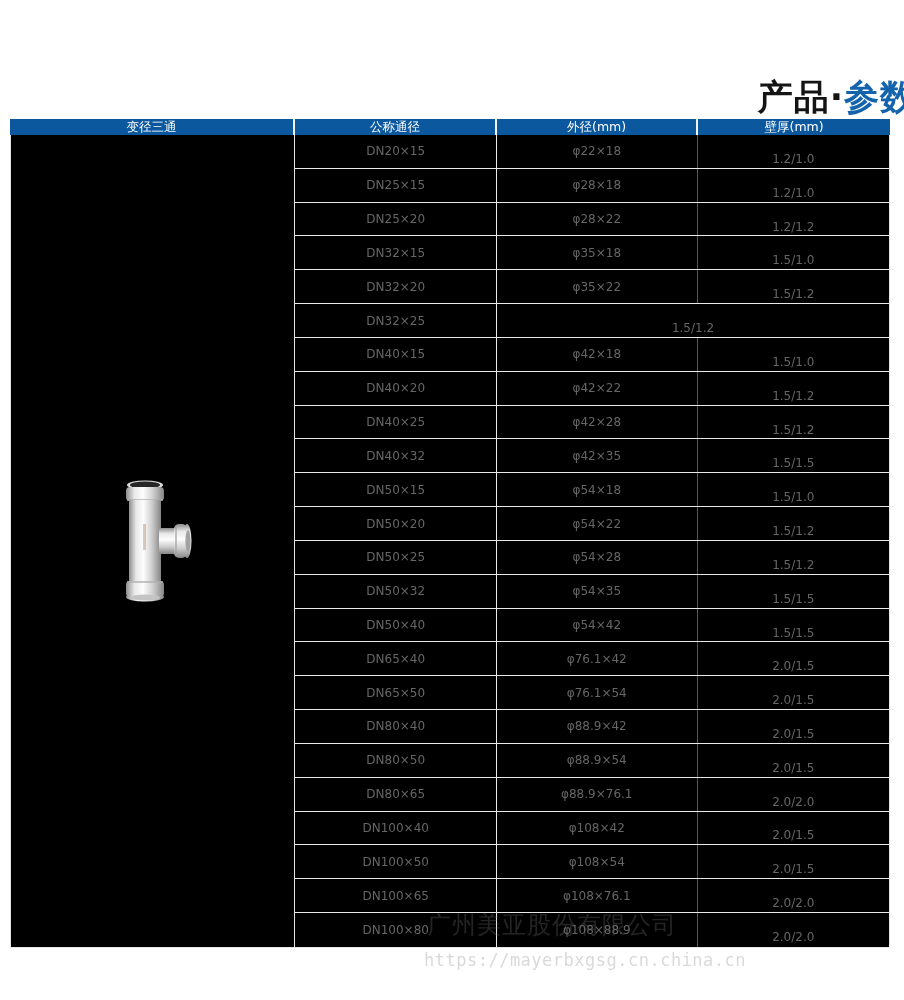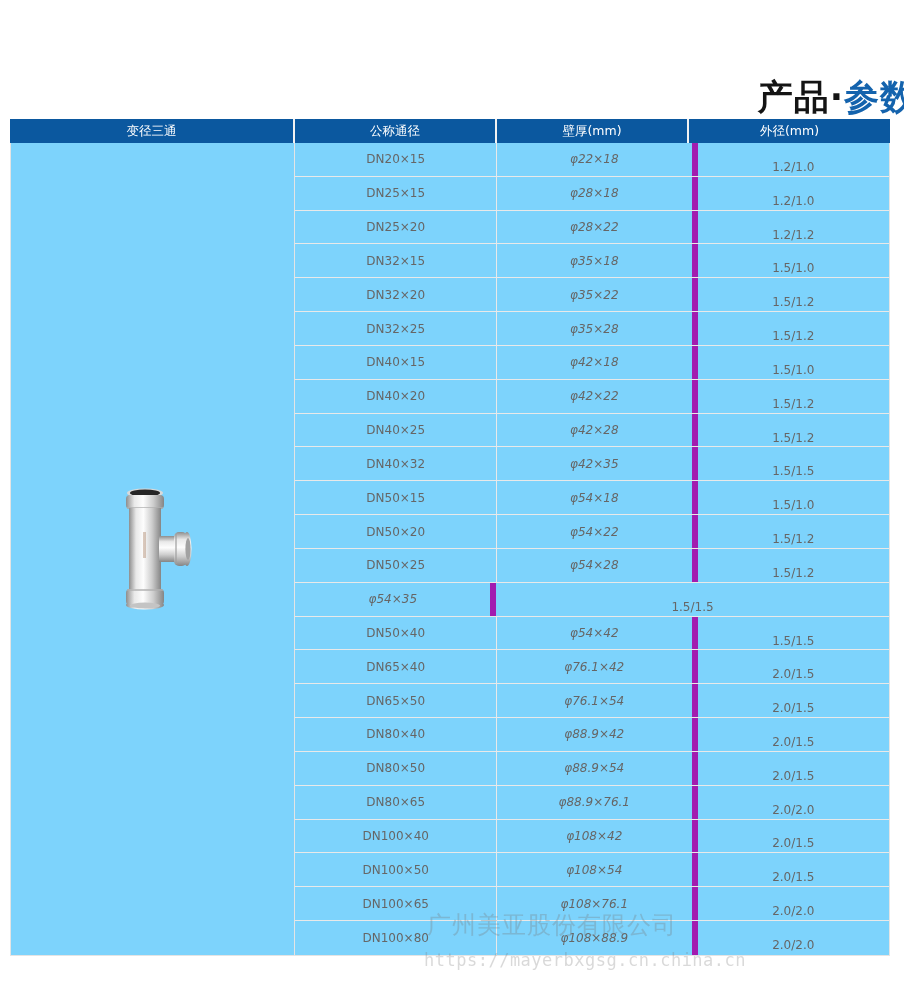--- a/index.html
+++ b/index.html
@@ -9,44 +9,44 @@
   }
   .page-title {
     position:absolute; top:26px; left:12px; width:100%;
     text-align:right; font-size:35px; font-weight:bold; color:#141414;
     letter-spacing:1px; white-space:nowrap;margin-top:48px;
   }
   .page-title .accent { color:#1463ad; }
 
   .spec-table { position:absolute; left:10px; top:119px; width:880px; }
 
-  .thead { display:flex; height:24px; background:#0b589f; }
+  .thead { display:flex; height:16px; background:#0b589f; }
   .th {
     color:#ffffff; font-size:12.5px; display:flex; align-items:center; justify-content:center;
     border-right:2px solid #f2f2f2; white-space:nowrap;
   }
   .th:last-child { border-right:none; }
   .th-1 { width:32.4%; } .th-2 { width:22.95%; } .th-3 { width:22.85%; } .th-4 { flex:1; }
 
   .tbody {
-    display:flex; border:1px solid #e4e4e4; border-top:none; background:#7dd3fc;
+    display:flex; border:1px solid #e4e4e4; border-top:none; background:#000000;
   }
   .product-col {
     width:32.4%; border-right:1px solid #e4e4e4;
     display:flex; align-items:center; justify-content:center;
   }
   .rows-col { flex:1; display:flex; flex-direction:column; }
   .tr { display:flex; height:33.83px; border-bottom:1px solid #e9e9e9; }
   .tr:last-child { border-bottom:none; }
   .td {
     font-size:12px; color:#666666; display:flex; align-items:center; justify-content:center;
     white-space:nowrap;
   }
   .td-1 { width:33.95%; border-right:1px solid #e9e9e9; }
-  .td-2 { width:33.8%;  border-right:6px solid #a21caf;font-style:italic; }
+  .td-2 { width:33.8%;  border-right:1px solid #a21caf; }
   .td-3 { flex:1;margin-top:15px; }
 
   .wm-company {
     position:absolute; left:427px; top:909px; z-index:5;
     font-size:24px; letter-spacing:1px; color:rgba(120,120,120,0.30); white-space:nowrap;
     pointer-events:none;
   }
   .wm-url {
     position:absolute; left:424px; top:950px; z-index:5;
     font-family:"DejaVu Sans Mono","Liberation Mono",monospace;
@@ -56,22 +56,22 @@
 </style>
 </head>
 <body>
 
 <div class="page-title"><span>产品·</span><span class="accent">参数</span></div>
 
 <div class="spec-table">
   <div class="thead">
     <div class="th th-1">变径三通</div>
     <div class="th th-2">公称通径</div>
+    <div class="th th-3">外径(mm)</div>
     <div class="th th-4">壁厚(mm)</div>
-    <div class="th th-3">外径(mm)</div>
   </div>
   <div class="tbody">
     <div class="product-col">
       <svg width="88" height="130" viewBox="0 0 88 130" aria-hidden="true">
         <defs>
           <linearGradient id="gv" x1="0" y1="0" x2="1" y2="0">
             <stop offset="0" stop-color="#8d8d8d"></stop>
             <stop offset="0.22" stop-color="#e9e9e9"></stop>
             <stop offset="0.45" stop-color="#fdfdfd"></stop>
             <stop offset="0.72" stop-color="#cdcdcd"></stop>
@@ -130,21 +130,20 @@
           <div class="td td-2">φ35×18</div>
           <div class="td td-3">1.5/1.0</div>
         </div>
         <div class="tr">
           <div class="td td-1">DN32×20</div>
           <div class="td td-2">φ35×22</div>
           <div class="td td-3">1.5/1.2</div>
         </div>
         <div class="tr">
           <div class="td td-1">DN32×25</div>
-          <div class="td td-2">φ35×28</div>
           <div class="td td-3">1.5/1.2</div>
         </div>
         <div class="tr">
           <div class="td td-1">DN40×15</div>
           <div class="td td-2">φ42×18</div>
           <div class="td td-3">1.5/1.0</div>
         </div>
         <div class="tr">
           <div class="td td-1">DN40×20</div>
           <div class="td td-2">φ42×22</div>
@@ -169,20 +168,21 @@
           <div class="td td-1">DN50×20</div>
           <div class="td td-2">φ54×22</div>
           <div class="td td-3">1.5/1.2</div>
         </div>
         <div class="tr">
           <div class="td td-1">DN50×25</div>
           <div class="td td-2">φ54×28</div>
           <div class="td td-3">1.5/1.2</div>
         </div>
         <div class="tr">
+          <div class="td td-1">DN50×32</div>
           <div class="td td-2">φ54×35</div>
           <div class="td td-3">1.5/1.5</div>
         </div>
         <div class="tr">
           <div class="td td-1">DN50×40</div>
           <div class="td td-2">φ54×42</div>
           <div class="td td-3">1.5/1.5</div>
         </div>
         <div class="tr">
           <div class="td td-1">DN65×40</div>

